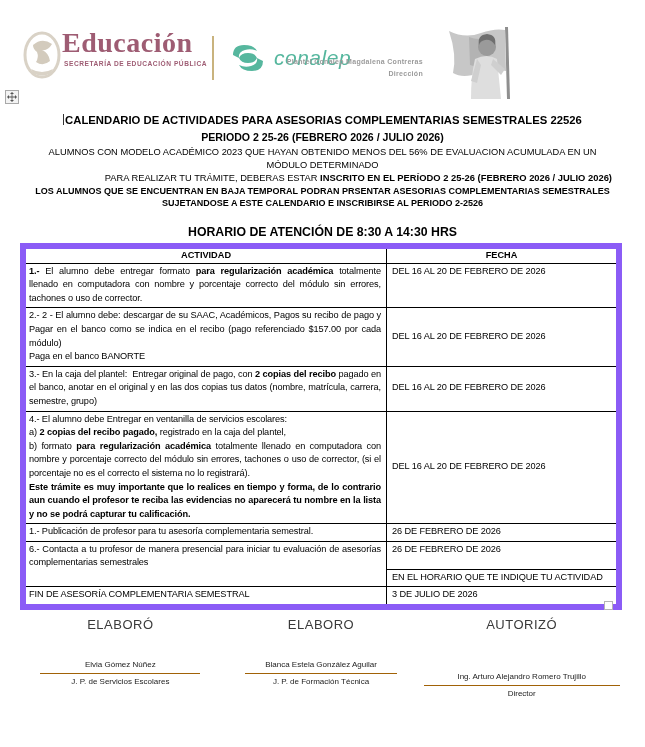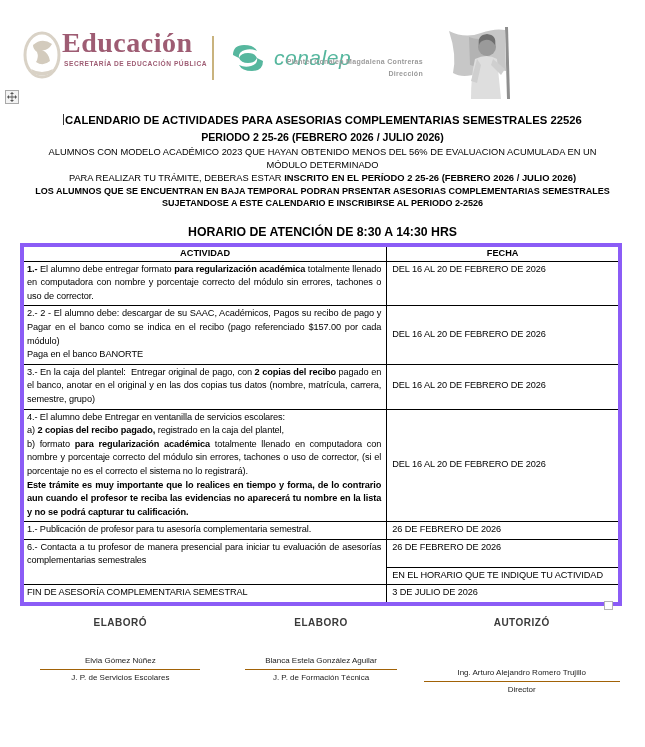--- a/index.html
+++ b/index.html
@@ -21,38 +21,38 @@
   .flag-img { position:absolute; right:6px; top:0; }
   
   .move-handle { position:absolute; left:5px; top:90px; width:14px; height:14px; border:1px solid #a9a9a9; background:#f3f3f3; display:flex; align-items:center; justify-content:center; }
   .resize-handle { position:absolute; left:604px; top:601px; width:9px; height:9px; border:1px solid #b5b5b5; background:#fff; }
   
   .titles { position:absolute; top:113px; left:33px; width:579px; text-align:center; }
   .t1 { font-size:11.3px; font-weight:bold; line-height:15px; }
   .t1 .cursor { display:inline-block; width:1px; height:11px; background:#333; margin-right:1px; vertical-align:-1px; }
   .t2 { font-size:10.6px; font-weight:bold; line-height:14px; margin-top:2px; }
   .t3 { font-size:9.3px; line-height:12.5px; margin-top:2px; white-space:pre-line; }
-  .t4 { font-size:9.3px; line-height:12.5px; margin-top:1px; }
+  .t4 { font-size:9.3px; line-height:12.5px; margin-top:1px;text-align:right; }
   .t4 b { font-size:9.4px; }
   .t5 { font-size:9px; font-weight:bold; line-height:12.5px; white-space:pre-line; }
   .horario { font-size:12.3px; font-weight:bold; margin-top:15px; }
   
   .tbl-wrap { position:absolute; top:243px; left:20px; width:602px; }
-  table { border-collapse:collapse; width:602px; border:4px solid #8b5cf6; table-layout:fixed; }
+  table { border-collapse:collapse; width:602px; border:6px solid #8b5cf6; table-layout:fixed; }
   th, td { border:1px solid #000; font-size:9.2px; line-height:13.6px; vertical-align:top; }
   th { font-weight:bold; text-align:center; padding:0 2px; height:13px; }
   col.c-act { width:61%; } col.c-fec { width:39%; }
   td.act { padding:1px 5px 2px 3px; text-align:justify; white-space:pre-wrap; letter-spacing:-0.1px; }
   td.fecha { padding:1px 4px 2px 5px; white-space:pre-wrap; letter-spacing:-0.1px; }
   tr.v-mid td.fecha { vertical-align:middle; }
   td.fecha.tall { height:28px; }
   
   .signs { position:absolute; top:617px; left:20px; width:602px; display:flex; }
   .sig-col { flex:1; text-align:center; }
-  .sig-top { font-size:10px; font-weight:bold; color:#3a3a3a; letter-spacing:0.5px; }
+  .sig-top { font-size:13px; font-weight:normal; color:#3a3a3a; letter-spacing:0.5px; }
   .sig-block { margin:28px auto 0; }
   .sig-col.low .sig-block { margin-top:40px; }
   .sig-col:nth-child(1) .sig-block { width:160px; }
   .sig-col:nth-child(2) .sig-block { width:152px; }
   .sig-col:nth-child(3) .sig-block { width:196px; }
   .sig-name { font-size:8px; color:#222; padding-bottom:4px; border-bottom:1px solid #a16207; }
   .sig-role { font-size:8px; color:#222; margin-top:3px; }
 </style>
 </head>
 <body>

